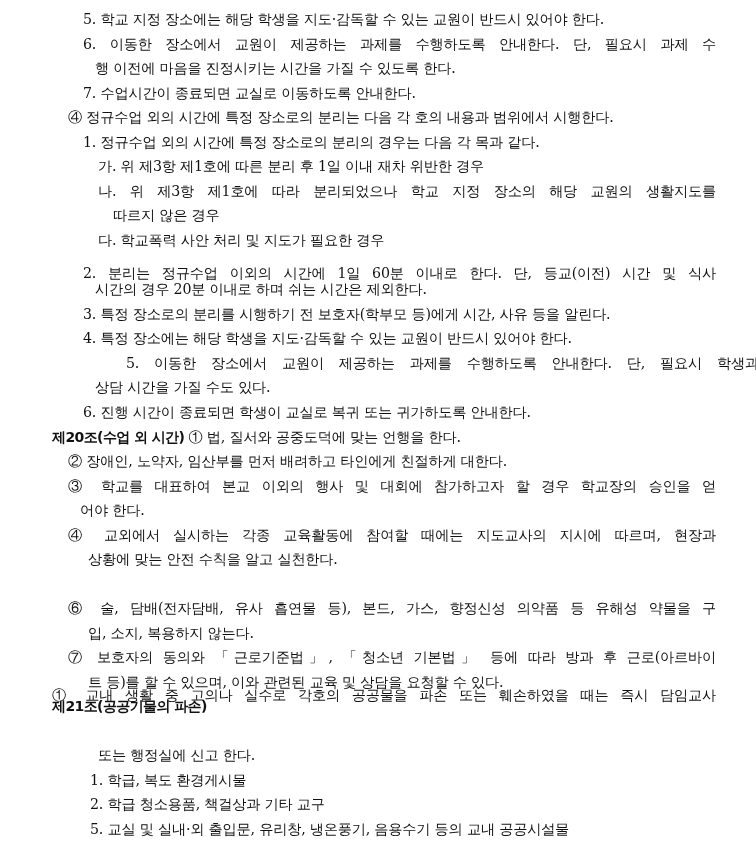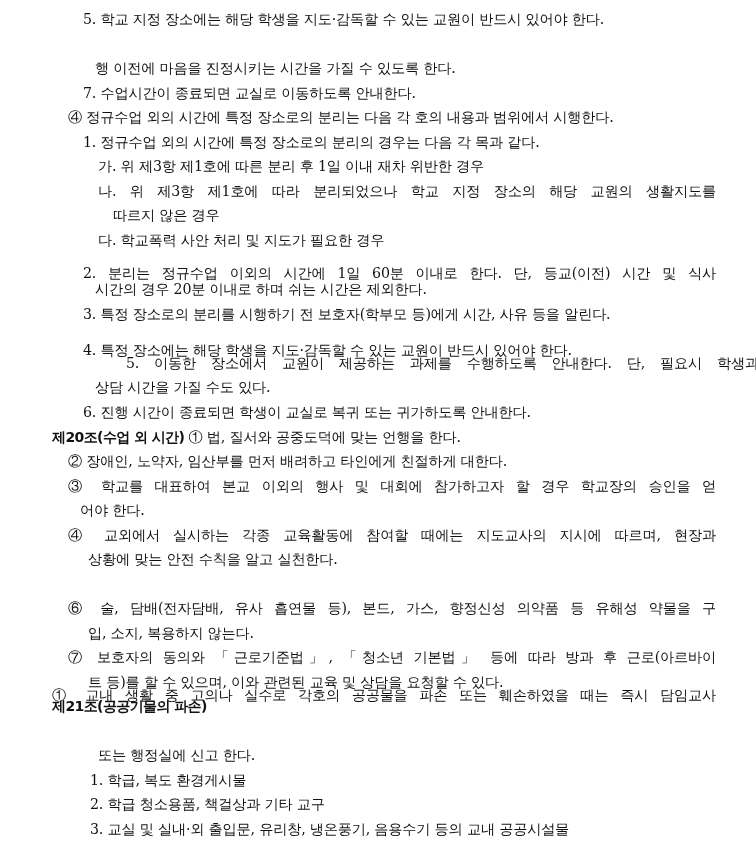--- a/index.html
+++ b/index.html
@@ -24,42 +24,43 @@
   <div class="line" style="left:52px; top:428px;">
     <span class="bold">제20조(수업 외 시간)</span>
     <span>① 법, 질서와 공중도덕에 맞는 언행을 한다.</span>
   </div>
 
   <div class="line" style="left:52px; top:697px;">
     <span class="bold">제21조(공공기물의 파손)</span>
   </div>
 
 <div class="line" style="left: 83px; top: 10px;">5. 학교 지정 장소에는 해당 학생을 지도·감독할 수 있는 교원이 반드시 있어야 한다.</div>
+    <div class="line just" style="left: 83px; top: 35px; width: 633px; white-space: normal; height: 18px; overflow: hidden;">6. 이동한 장소에서 교원이 제공하는 과제를 수행하도록 안내한다. 단, 필요시 과제 수</div>
     <div class="line" style="left: 95px; top: 59px;">행 이전에 마음을 진정시키는 시간을 가질 수 있도록 한다.</div>
     <div class="line" style="left: 83px; top: 84px;">7. 수업시간이 종료되면 교실로 이동하도록 안내한다.</div>
     <div class="line" style="left: 68px; top: 108px;">④ 정규수업 외의 시간에 특정 장소로의 분리는 다음 각 호의 내용과 범위에서 시행한다.</div>
     <div class="line" style="left: 83px; top: 133px;">1. 정규수업 외의 시간에 특정 장소로의 분리의 경우는 다음 각 목과 같다.</div>
     <div class="line" style="left: 98px; top: 157px;">가. 위 제3항 제1호에 따른 분리 후 1일 이내 재차 위반한 경우</div>
     <div class="line just" style="left: 98px; top: 182px; width: 618px; white-space: normal; height: 18px; overflow: hidden;">나. 위 제3항 제1호에 따라 분리되었으나 학교 지정 장소의 해당 교원의 생활지도를</div>
     <div class="line" style="left: 113px; top: 206px;">따르지 않은 경우</div>
     <div class="line" style="left: 98px; top: 231px;">다. 학교폭력 사안 처리 및 지도가 필요한 경우</div>
     <div class="line just" style="left: 83px; top: 264px; width: 633px; white-space: normal; height: 18px; overflow: hidden;">2. 분리는 정규수업 이외의 시간에 1일 60분 이내로 한다. 단, 등교(이전) 시간 및 식사</div>
     <div class="line" style="left: 95px; top: 280px;">시간의 경우 20분 이내로 하며 쉬는 시간은 제외한다.</div>
     <div class="line" style="left: 83px; top: 305px;">3. 특정 장소로의 분리를 시행하기 전 보호자(학부모 등)에게 시간, 사유 등을 알린다.</div>
-    <div class="line" style="left: 83px; top: 329px; margin-top: 12px;">4. 특정 장소에는 해당 학생을 지도·감독할 수 있는 교원이 반드시 있어야 한다.</div>
+    <div class="line" style="left: 83px; top: 329px;">4. 특정 장소에는 해당 학생을 지도·감독할 수 있는 교원이 반드시 있어야 한다.</div>
     <div class="line just" style="left: 83px; top: 354px; width: 633px; white-space: normal; height: 18px; overflow: hidden; margin-left: 43px;">5. 이동한 장소에서 교원이 제공하는 과제를 수행하도록 안내한다. 단, 필요시 학생과</div>
     <div class="line" style="left: 95px; top: 378px;">상담 시간을 가질 수도 있다.</div>
     <div class="line" style="left: 83px; top: 403px;">6. 진행 시간이 종료되면 학생이 교실로 복귀 또는 귀가하도록 안내한다.</div>
     <div class="line" style="left: 68px; top: 452px;">② 장애인, 노약자, 임산부를 먼저 배려하고 타인에게 친절하게 대한다.</div>
     <div class="line just" style="left: 68px; top: 477px; width: 648px; white-space: normal; height: 18px; overflow: hidden;">③ 학교를 대표하여 본교 이외의 행사 및 대회에 참가하고자 할 경우 학교장의 승인을 얻</div>
     <div class="line" style="left: 80px; top: 501px;">어야 한다.</div>
     <div class="line just" style="left: 68px; top: 526px; width: 648px; white-space: normal; height: 18px; overflow: hidden;">④ 교외에서 실시하는 각종 교육활동에 참여할 때에는 지도교사의 지시에 따르며, 현장과</div>
     <div class="line" style="left: 88px; top: 550px;">상황에 맞는 안전 수칙을 알고 실천한다.</div>
     <div class="line just" style="left: 68px; top: 599px; width: 648px; white-space: normal; height: 18px; overflow: hidden;">⑥ 술, 담배(전자담배, 유사 흡연물 등), 본드, 가스, 향정신성 의약품 등 유해성 약물을 구</div>
     <div class="line" style="left: 88px; top: 624px;">입, 소지, 복용하지 않는다.</div>
     <div class="line just" style="left: 68px; top: 648px; width: 648px; white-space: normal; height: 18px; overflow: hidden;">⑦ 보호자의 동의와 「근로기준법」, 「청소년 기본법」 등에 따라 방과 후 근로(아르바이</div>
     <div class="line" style="left: 88px; top: 673px;">트 등)를 할 수 있으며, 이와 관련된 교육 및 상담을 요청할 수 있다.</div>
     <div class="line just" style="left: 52px; top: 686px; width: 664px; white-space: normal; height: 18px; overflow: hidden;">① 교내 생활 중 고의나 실수로 각호의 공공물을 파손 또는 훼손하였을 때는 즉시 담임교사</div>
     <div class="line" style="left: 98px; top: 746px;">또는 행정실에 신고 한다.</div>
     <div class="line" style="left: 90px; top: 771px;">1. 학급, 복도 환경게시물</div>
     <div class="line" style="left: 90px; top: 795px;">2. 학급 청소용품, 책걸상과 기타 교구</div>
-    <div class="line" style="left: 90px; top: 820px;">3. 교실 및 실내·외 출입문, 유리창, 냉온풍기, 음용수기 등의 교내 공공시설물</div>
+    <div class="line" style="left: 90px; top: 820px;">5. 교실 및 실내·외 출입문, 유리창, 냉온풍기, 음용수기 등의 교내 공공시설물</div>
   </div>
 
 </body></html>

